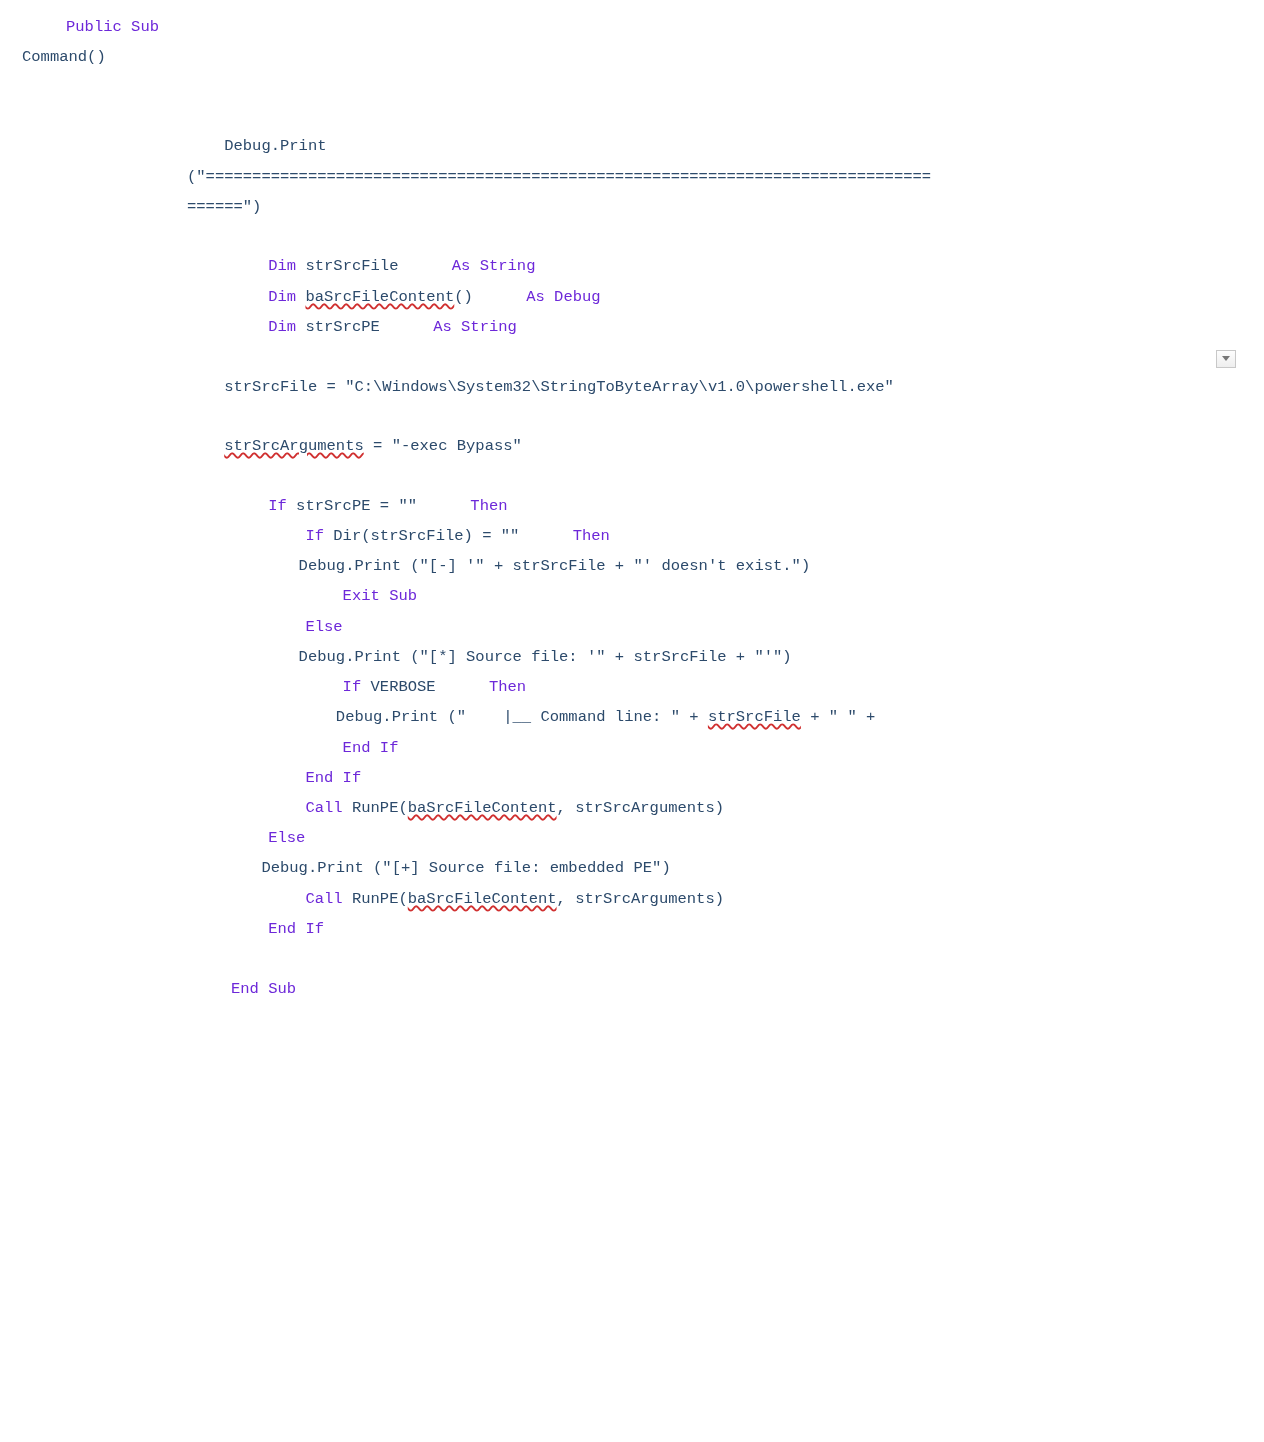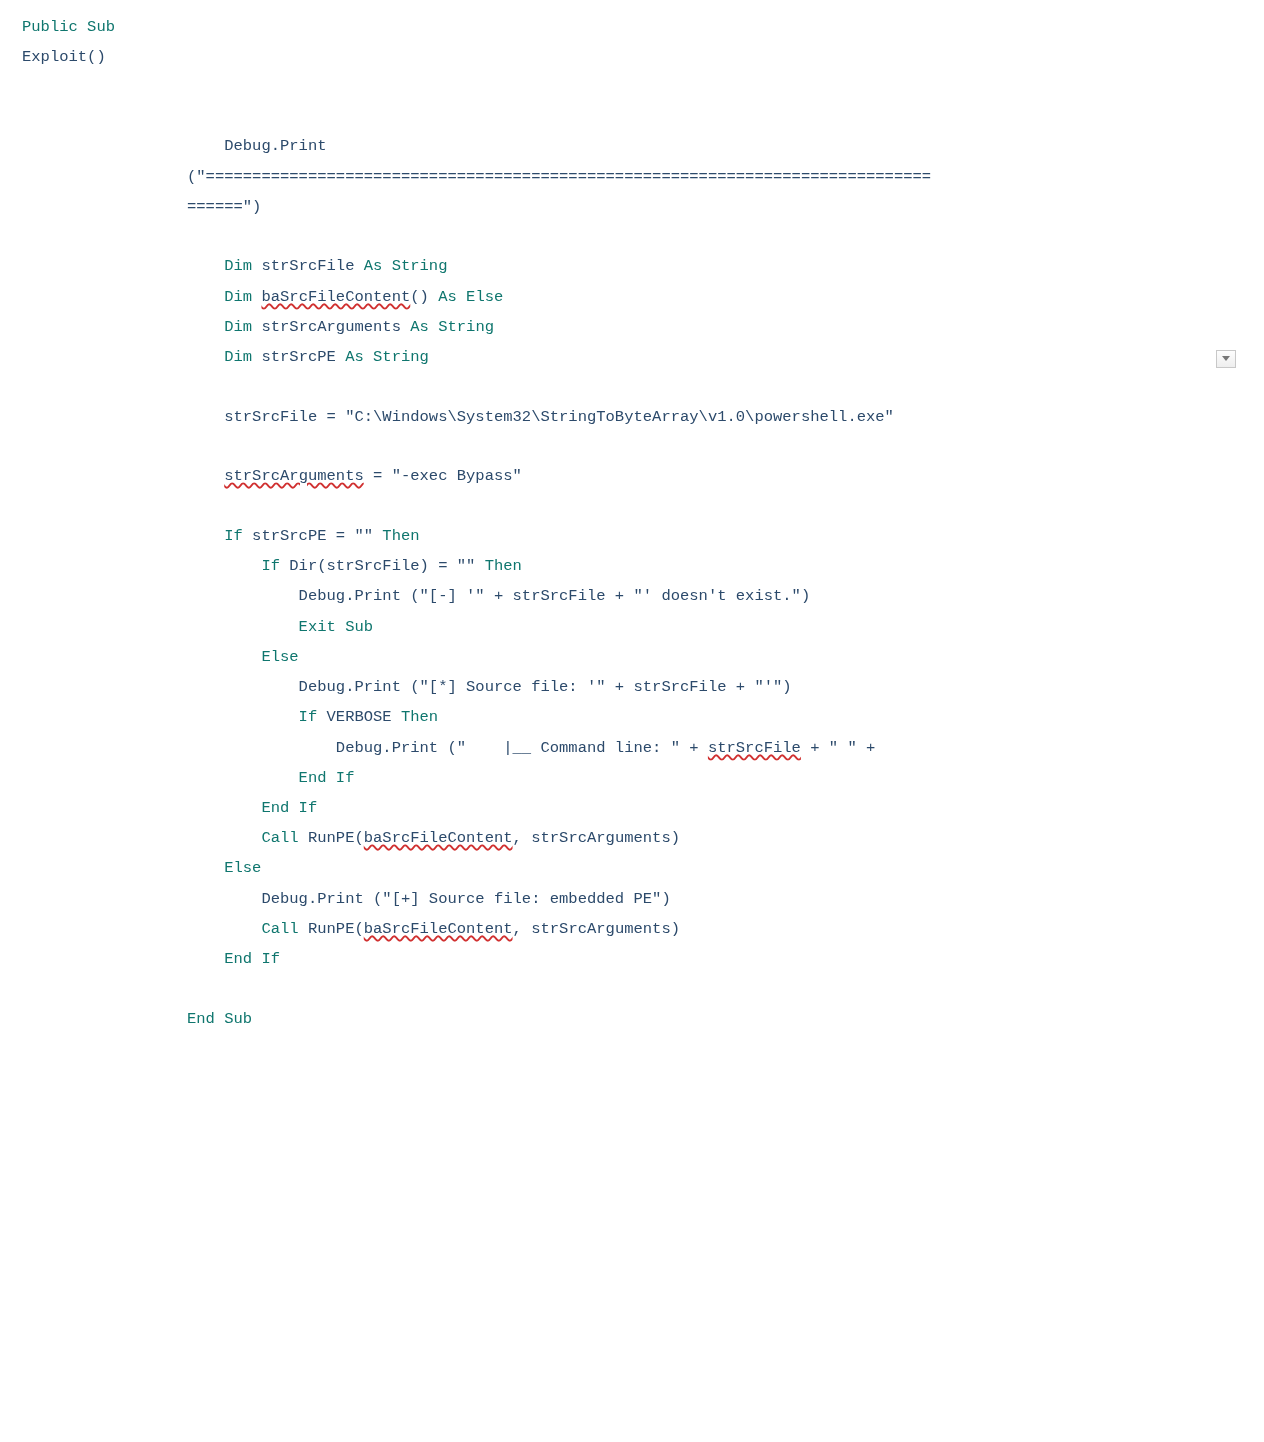--- a/index.html
+++ b/index.html
@@ -10,21 +10,21 @@
     font-size: 15.5px;
     line-height: 1.95;
     color: #1e3a5f;
     width: 1264px;
   }
   .code-block {
     padding: 12px 22px 40px 22px;
     position: relative;
   }
   .line { white-space: pre; }
-  .kw { color: #0f766e; }
+  .kw { color: #6d28d9; margin-left: 44px; }
   .txt { color: #2c4a6b; }
   .squig {
     text-decoration-line: underline;
     text-decoration-style: wavy;
     text-decoration-color: #d03030;
     text-decoration-thickness: 1.5px;
     text-underline-offset: 2px;
   }
   .indent0 { padding-left: 0; }
   .indent1 { padding-left: 165px; }
@@ -48,34 +48,33 @@
 
 <div class="code-block">
 
   <div class="dropdown">
     <svg viewBox="0 0 8 6">
         <path d="M0 0 L8 0 L4 5 Z" fill="#777"></path>
       </svg>
   </div>
 
   <div class="line indent0"><span class="kw">Public Sub</span></div>
-  <div class="line indent0 txt">Exploit()</div>
+  <div class="line indent0 txt">Command()</div>
 
   <div class="blank"></div>
   <div class="blank"></div>
 
   <div class="line indent1 txt">    Debug.Print</div>
   <div class="line indent1 txt">("==============================================================================</div>
   <div class="line indent1 txt">======")</div>
 
   <div class="blank"></div>
 
   <div class="line indent1"><span class="kw">    Dim</span><span class="txt"> strSrcFile </span><span class="kw">As String</span></div>
-  <div class="line indent1"><span class="kw">    Dim</span><span class="txt"> </span><span class="txt squig">baSrcFileContent</span><span class="txt">() </span><span class="kw">As Else</span></div>
-  <div class="line indent1"><span class="kw">    Dim</span><span class="txt"> strSrcArguments </span><span class="kw">As String</span></div>
+  <div class="line indent1"><span class="kw">    Dim</span><span class="txt"> </span><span class="txt squig">baSrcFileContent</span><span class="txt">() </span><span class="kw">As Debug</span></div>
   <div class="line indent1"><span class="kw">    Dim</span><span class="txt"> strSrcPE </span><span class="kw">As String</span></div>
 
   <div class="blank"></div>
 
   <div class="line indent1 txt">    strSrcFile = "C:\Windows\System32\StringToByteArray\v1.0\powershell.exe"</div>
 
   <div class="blank"></div>
 
   <div class="line indent1"><span class="txt">    </span><span class="txt squig">strSrcArguments</span><span class="txt"> = "-exec Bypass"</span></div>
 

